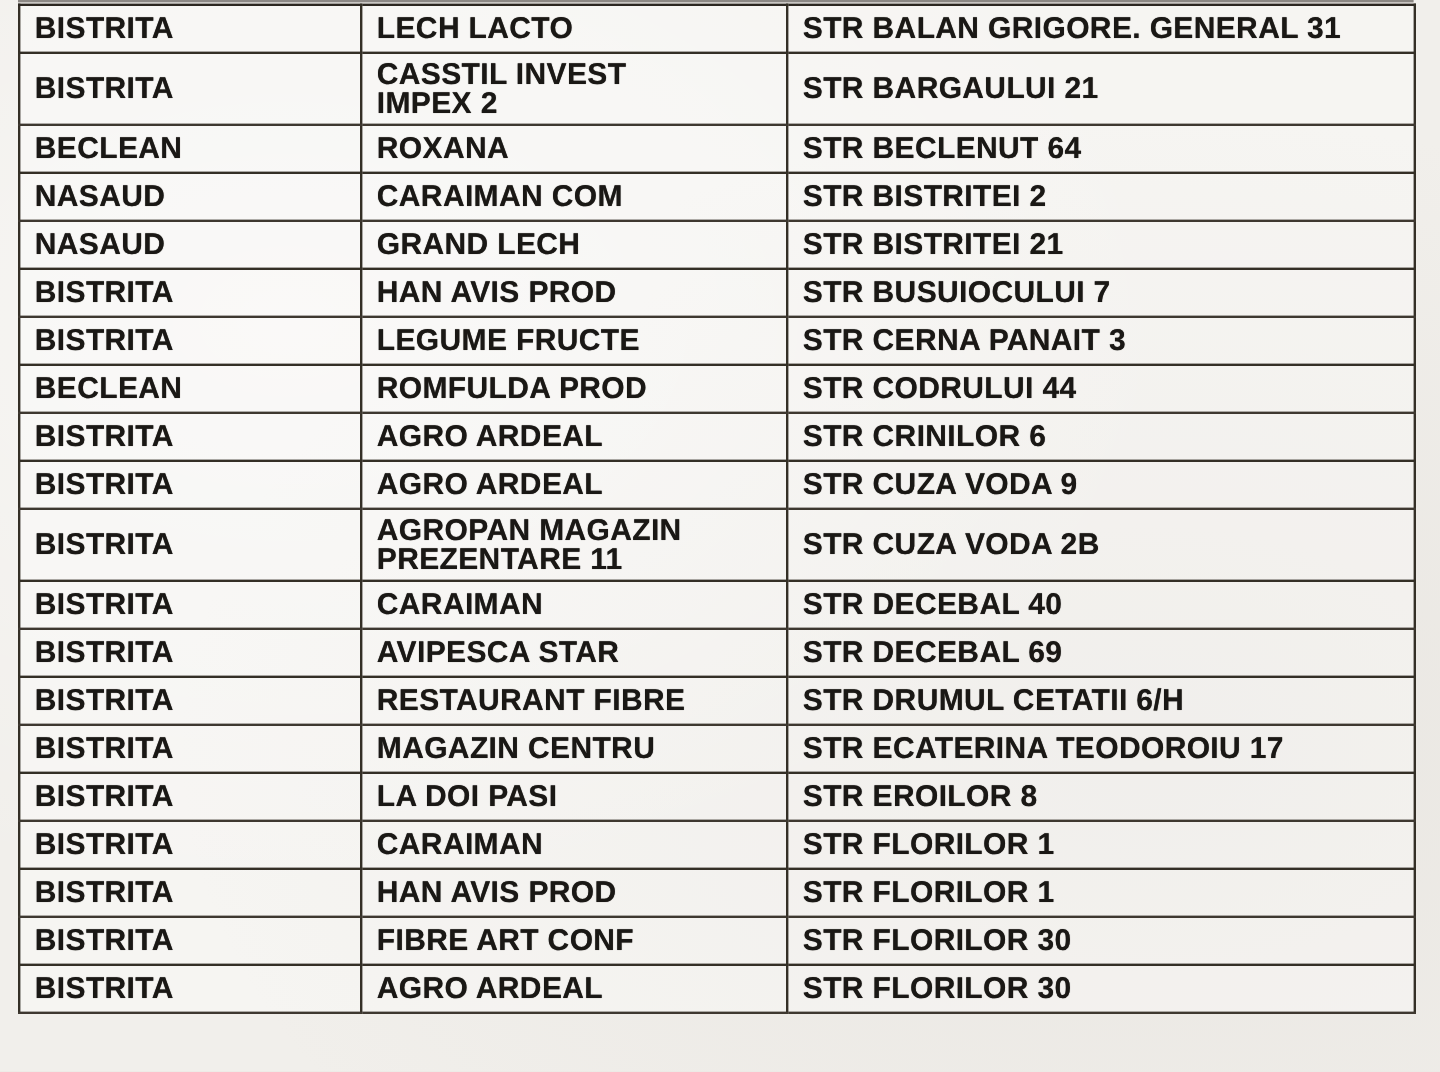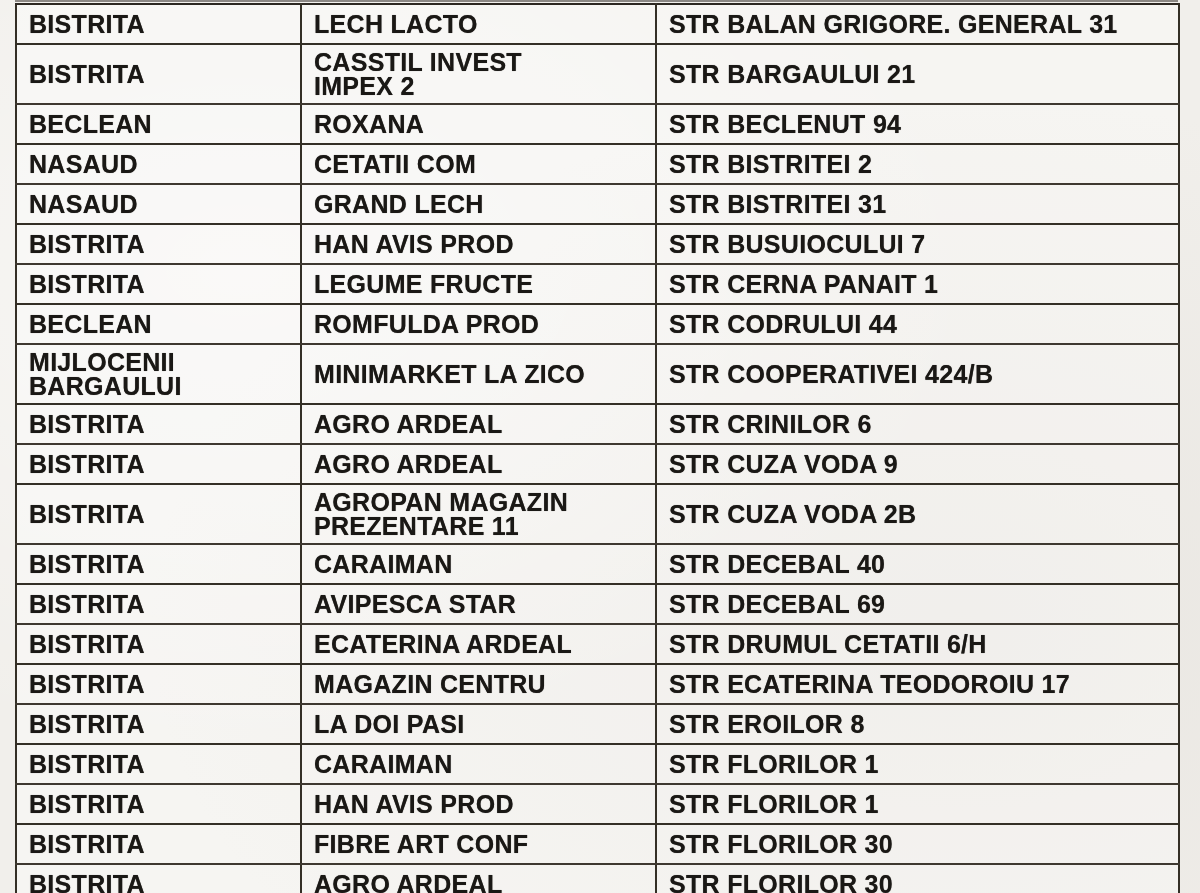--- a/index.html
+++ b/index.html
@@ -84,52 +84,46 @@
       </tr>
       <tr>
         <td>BISTRITA</td>
         <td class="two-line">CASSTIL INVEST
 IMPEX 2</td>
         <td>STR BARGAULUI 21</td>
       </tr>
       <tr>
         <td>BECLEAN</td>
         <td>ROXANA</td>
-        <td>STR BECLENUT 94</td>
+        <td>STR BECLENUT 64</td>
       </tr>
       <tr>
         <td>NASAUD</td>
-        <td>CETATII COM</td>
+        <td>CARAIMAN COM</td>
         <td>STR BISTRITEI 2</td>
       </tr>
       <tr>
         <td>NASAUD</td>
         <td>GRAND LECH</td>
-        <td>STR BISTRITEI 31</td>
+        <td>STR BISTRITEI 21</td>
       </tr>
       <tr>
         <td>BISTRITA</td>
         <td>HAN AVIS PROD</td>
         <td>STR BUSUIOCULUI 7</td>
       </tr>
       <tr>
         <td>BISTRITA</td>
         <td>LEGUME FRUCTE</td>
-        <td>STR CERNA PANAIT 1</td>
+        <td>STR CERNA PANAIT 3</td>
       </tr>
       <tr>
         <td>BECLEAN</td>
         <td>ROMFULDA PROD</td>
         <td>STR CODRULUI 44</td>
-      </tr>
-      <tr>
-        <td class="two-line">MIJLOCENII
-BARGAULUI</td>
-        <td>MINIMARKET LA ZICO</td>
-        <td>STR COOPERATIVEI 424/B</td>
       </tr>
       <tr>
         <td>BISTRITA</td>
         <td>AGRO ARDEAL</td>
         <td>STR CRINILOR 6</td>
       </tr>
       <tr>
         <td>BISTRITA</td>
         <td>AGRO ARDEAL</td>
         <td>STR CUZA VODA 9</td>
@@ -145,21 +139,21 @@
         <td>CARAIMAN</td>
         <td>STR DECEBAL 40</td>
       </tr>
       <tr>
         <td>BISTRITA</td>
         <td>AVIPESCA STAR</td>
         <td>STR DECEBAL 69</td>
       </tr>
       <tr>
         <td>BISTRITA</td>
-        <td>ECATERINA ARDEAL</td>
+        <td>RESTAURANT FIBRE</td>
         <td>STR DRUMUL CETATII 6/H</td>
       </tr>
       <tr>
         <td>BISTRITA</td>
         <td>MAGAZIN CENTRU</td>
         <td>STR ECATERINA TEODOROIU 17</td>
       </tr>
       <tr>
         <td>BISTRITA</td>
         <td>LA DOI PASI</td>

